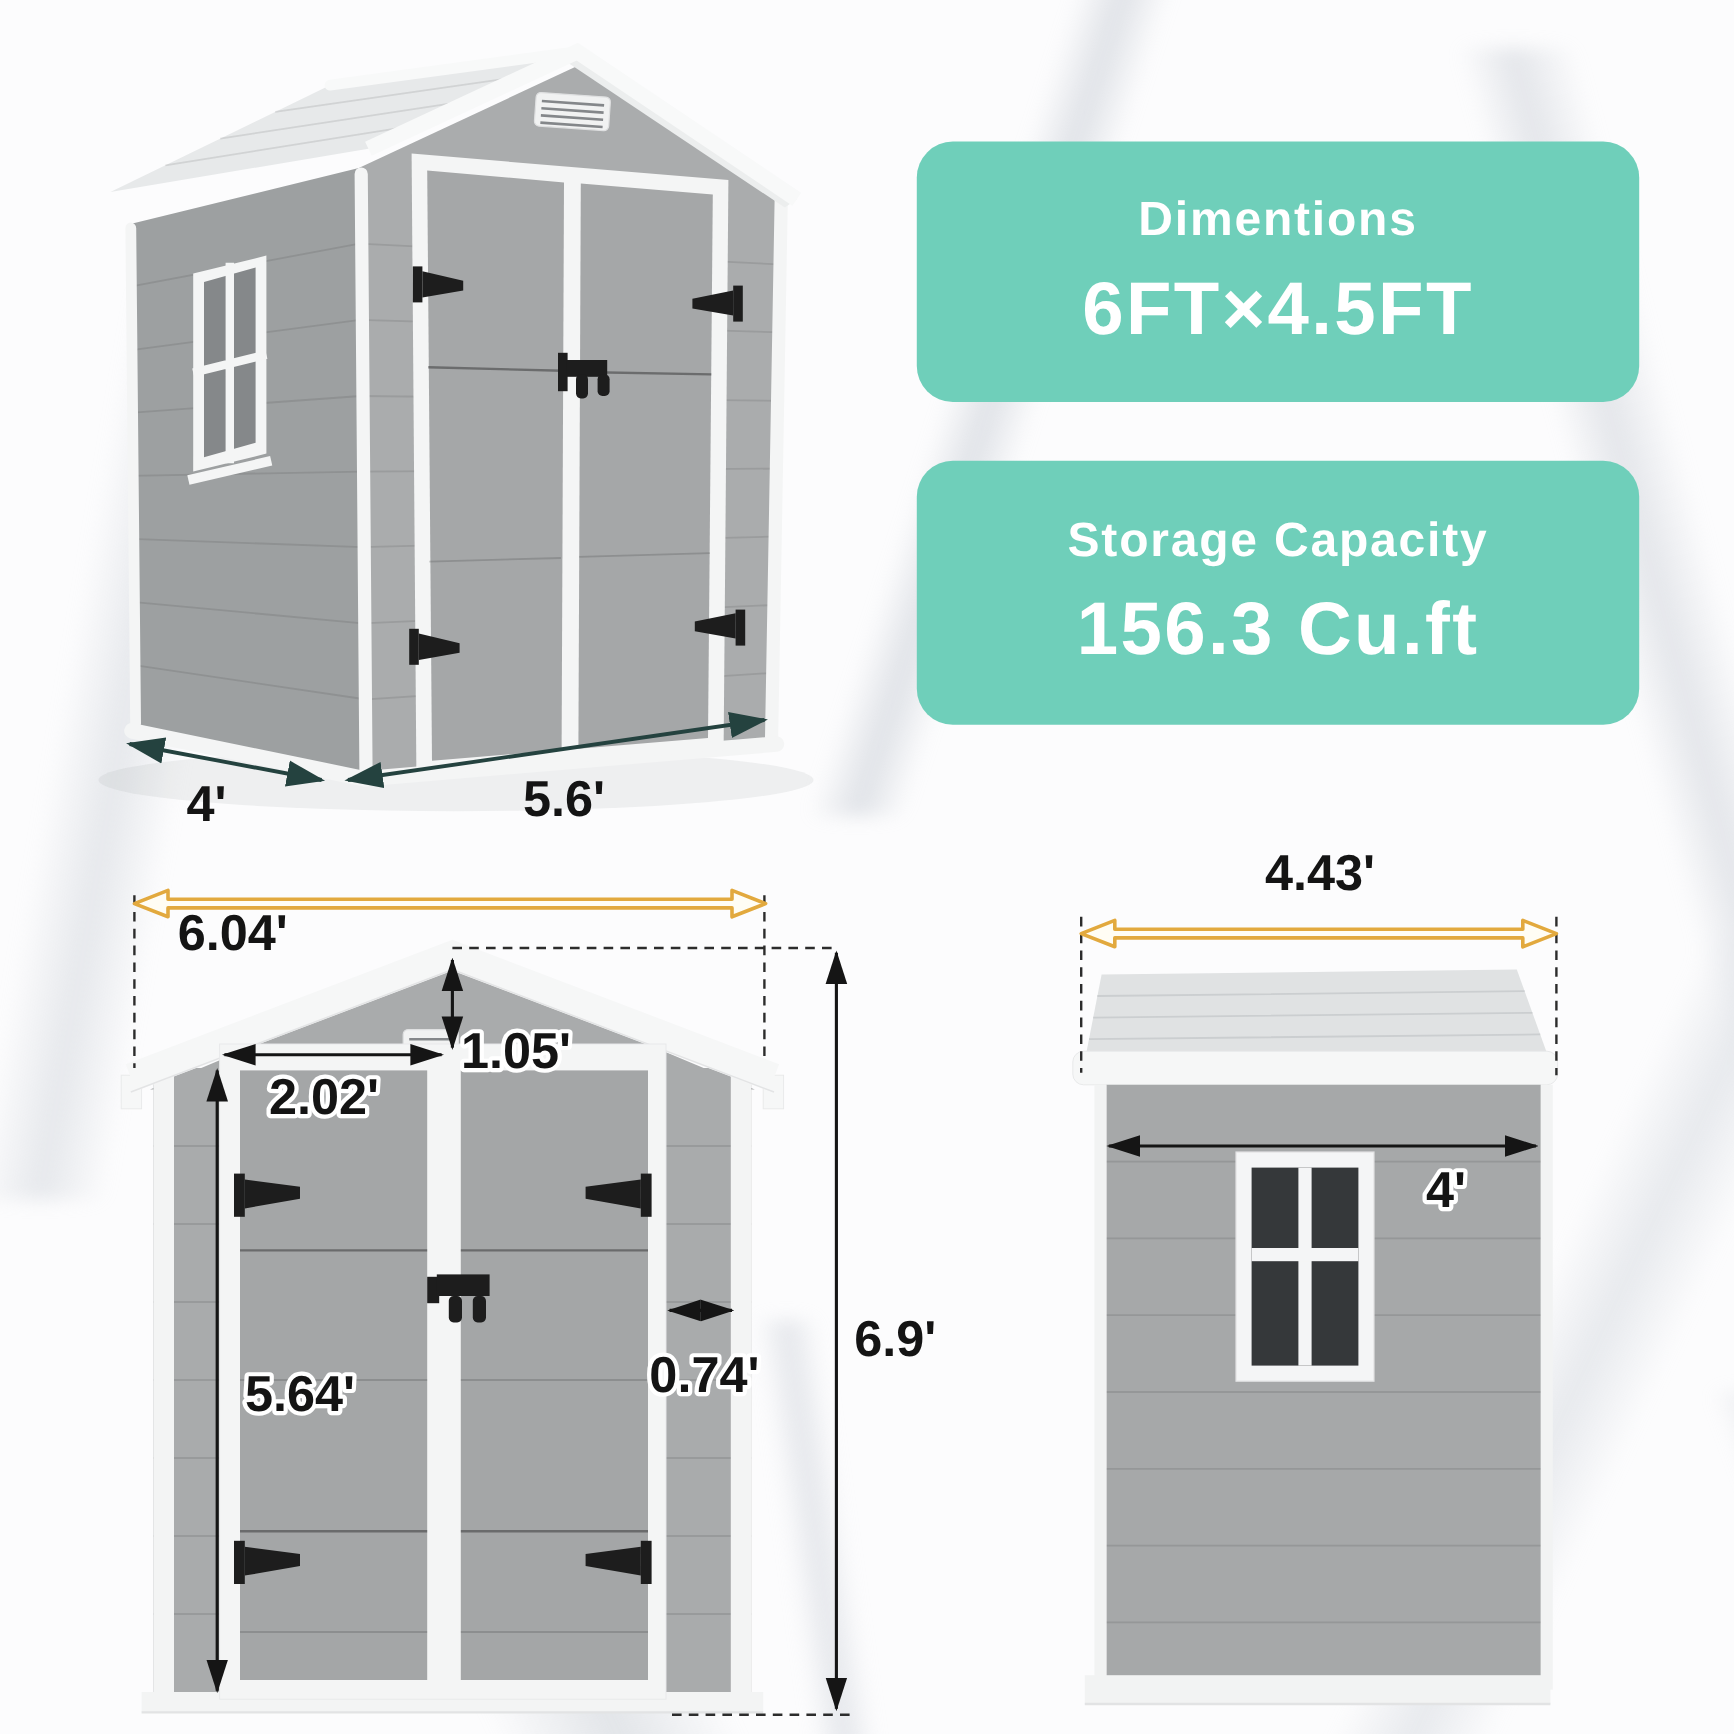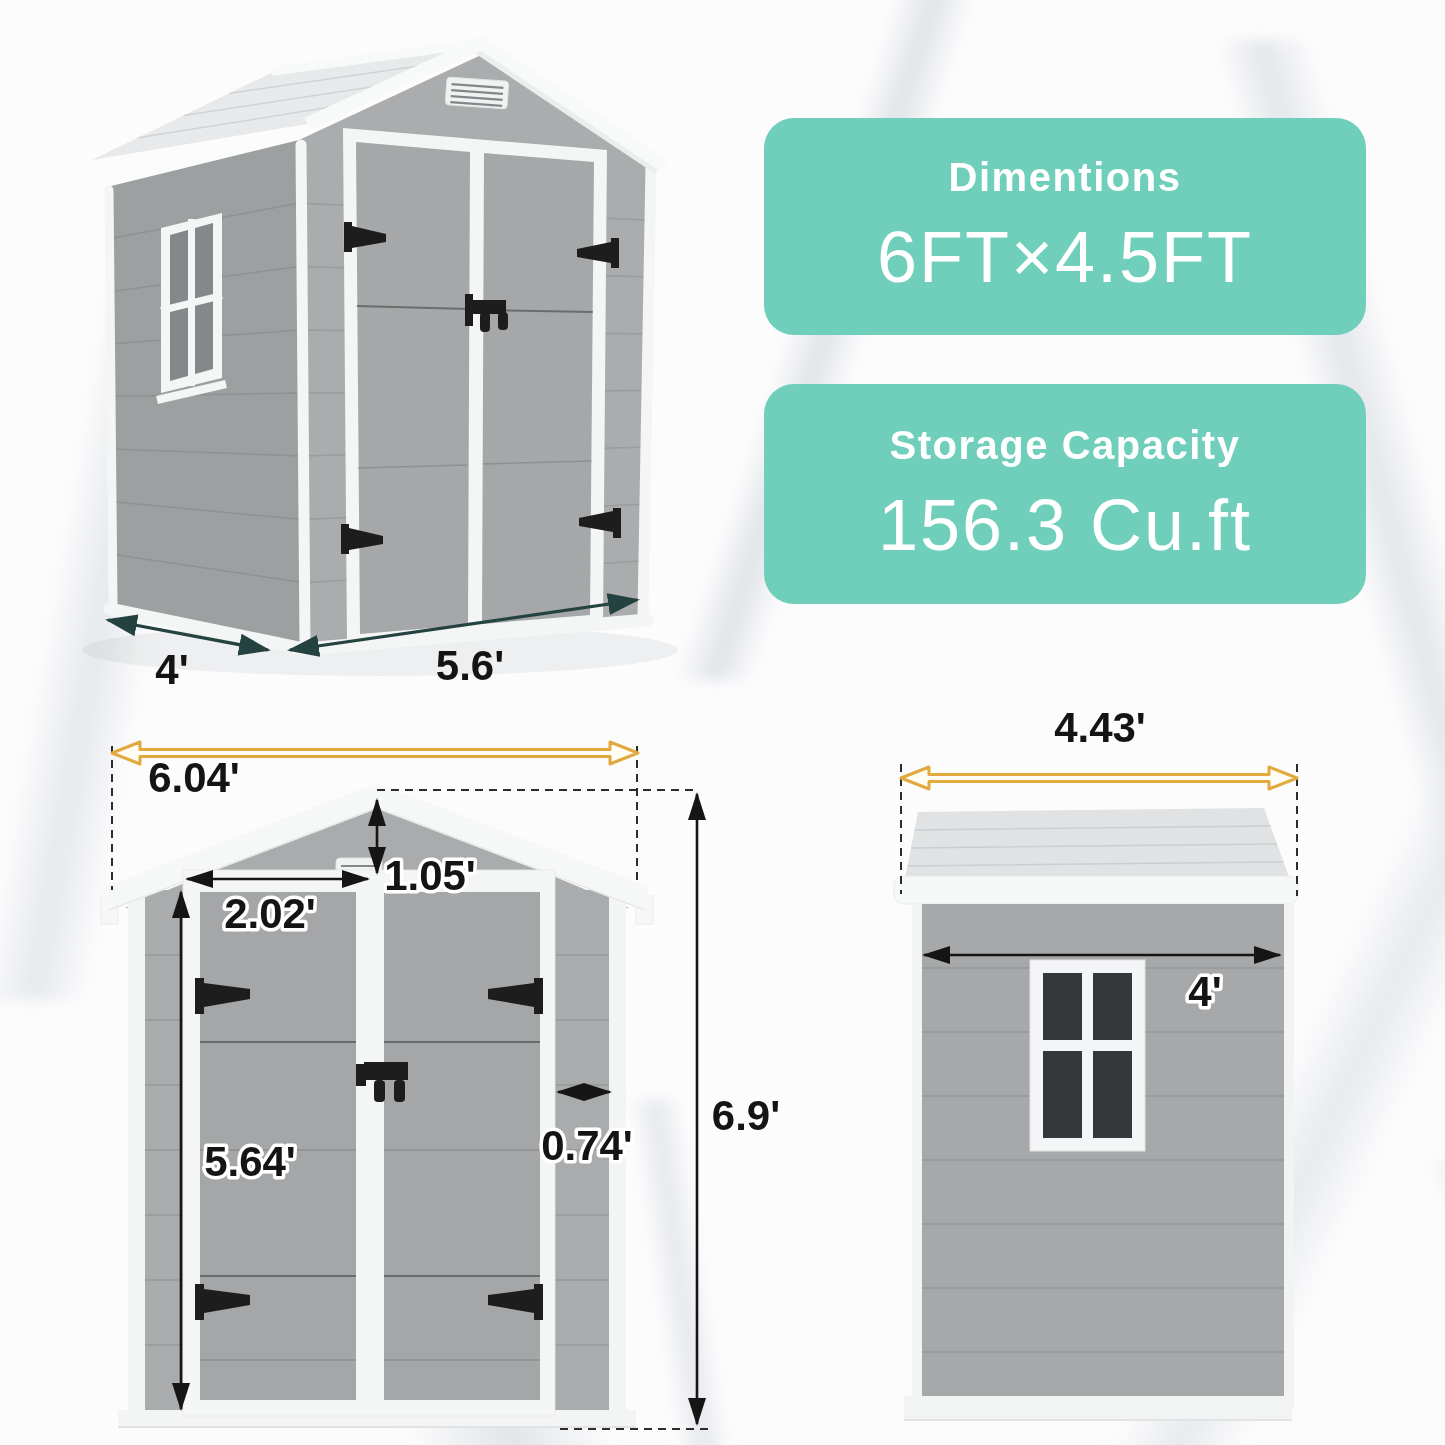--- a/index.html
+++ b/index.html
@@ -19,21 +19,21 @@
     background-position:650px -80px,1140px 60px,-90px 260px,150px 960px,1020px 800px,500px 1120px,1260px 1180px;}
   .fig{position:absolute;}
   .v3d{left:60px;top:0;}
   .vfront{left:100px;top:740px;}
   .vside{left:860px;top:690px;}
   .cards{position:absolute;left:764px;top:118px;width:602px;}
   .card{background:var(--teal-card,#6fcfba);border-radius:30px;color:#fff;display:flex;flex-direction:column;align-items:center;justify-content:center;text-align:center;}
   .card-dim{height:217px;margin-bottom:49px;}
   .card-cap{height:220px;}
   .card-title{font-size:40px;font-weight:600;letter-spacing:1.5px;}
-  .card-value{font-size:72px;font-weight:400;margin-top:16px;letter-spacing:2px;}
+  .card-value{font-size:62px;font-weight:700;margin-top:16px;letter-spacing:2px;}
   
   .dim{font-family:"Liberation Sans",sans-serif;font-weight:700;font-size:42px;
        fill:var(--dimension-text,#141414);stroke:#ffffff;stroke-width:7px;
        paint-order:stroke;stroke-linejoin:round;}
   .plain{stroke-width:0;}
   .dline{stroke:#151515;stroke-width:2.6;fill:none;}
   .dash{stroke:#2c2c2c;stroke-width:2;stroke-dasharray:8 6;fill:none;}
   .yellow{fill:#fffdf4;stroke:var(--yellow-arrow,#e2a93e);stroke-width:3;stroke-linejoin:round;}
   .tline{stroke:var(--dark-teal-arrow,#24423f);stroke-width:3.2;fill:none;}
   .plank{stroke:rgba(17,17,17,.11);stroke-width:1.5;fill:none;}

